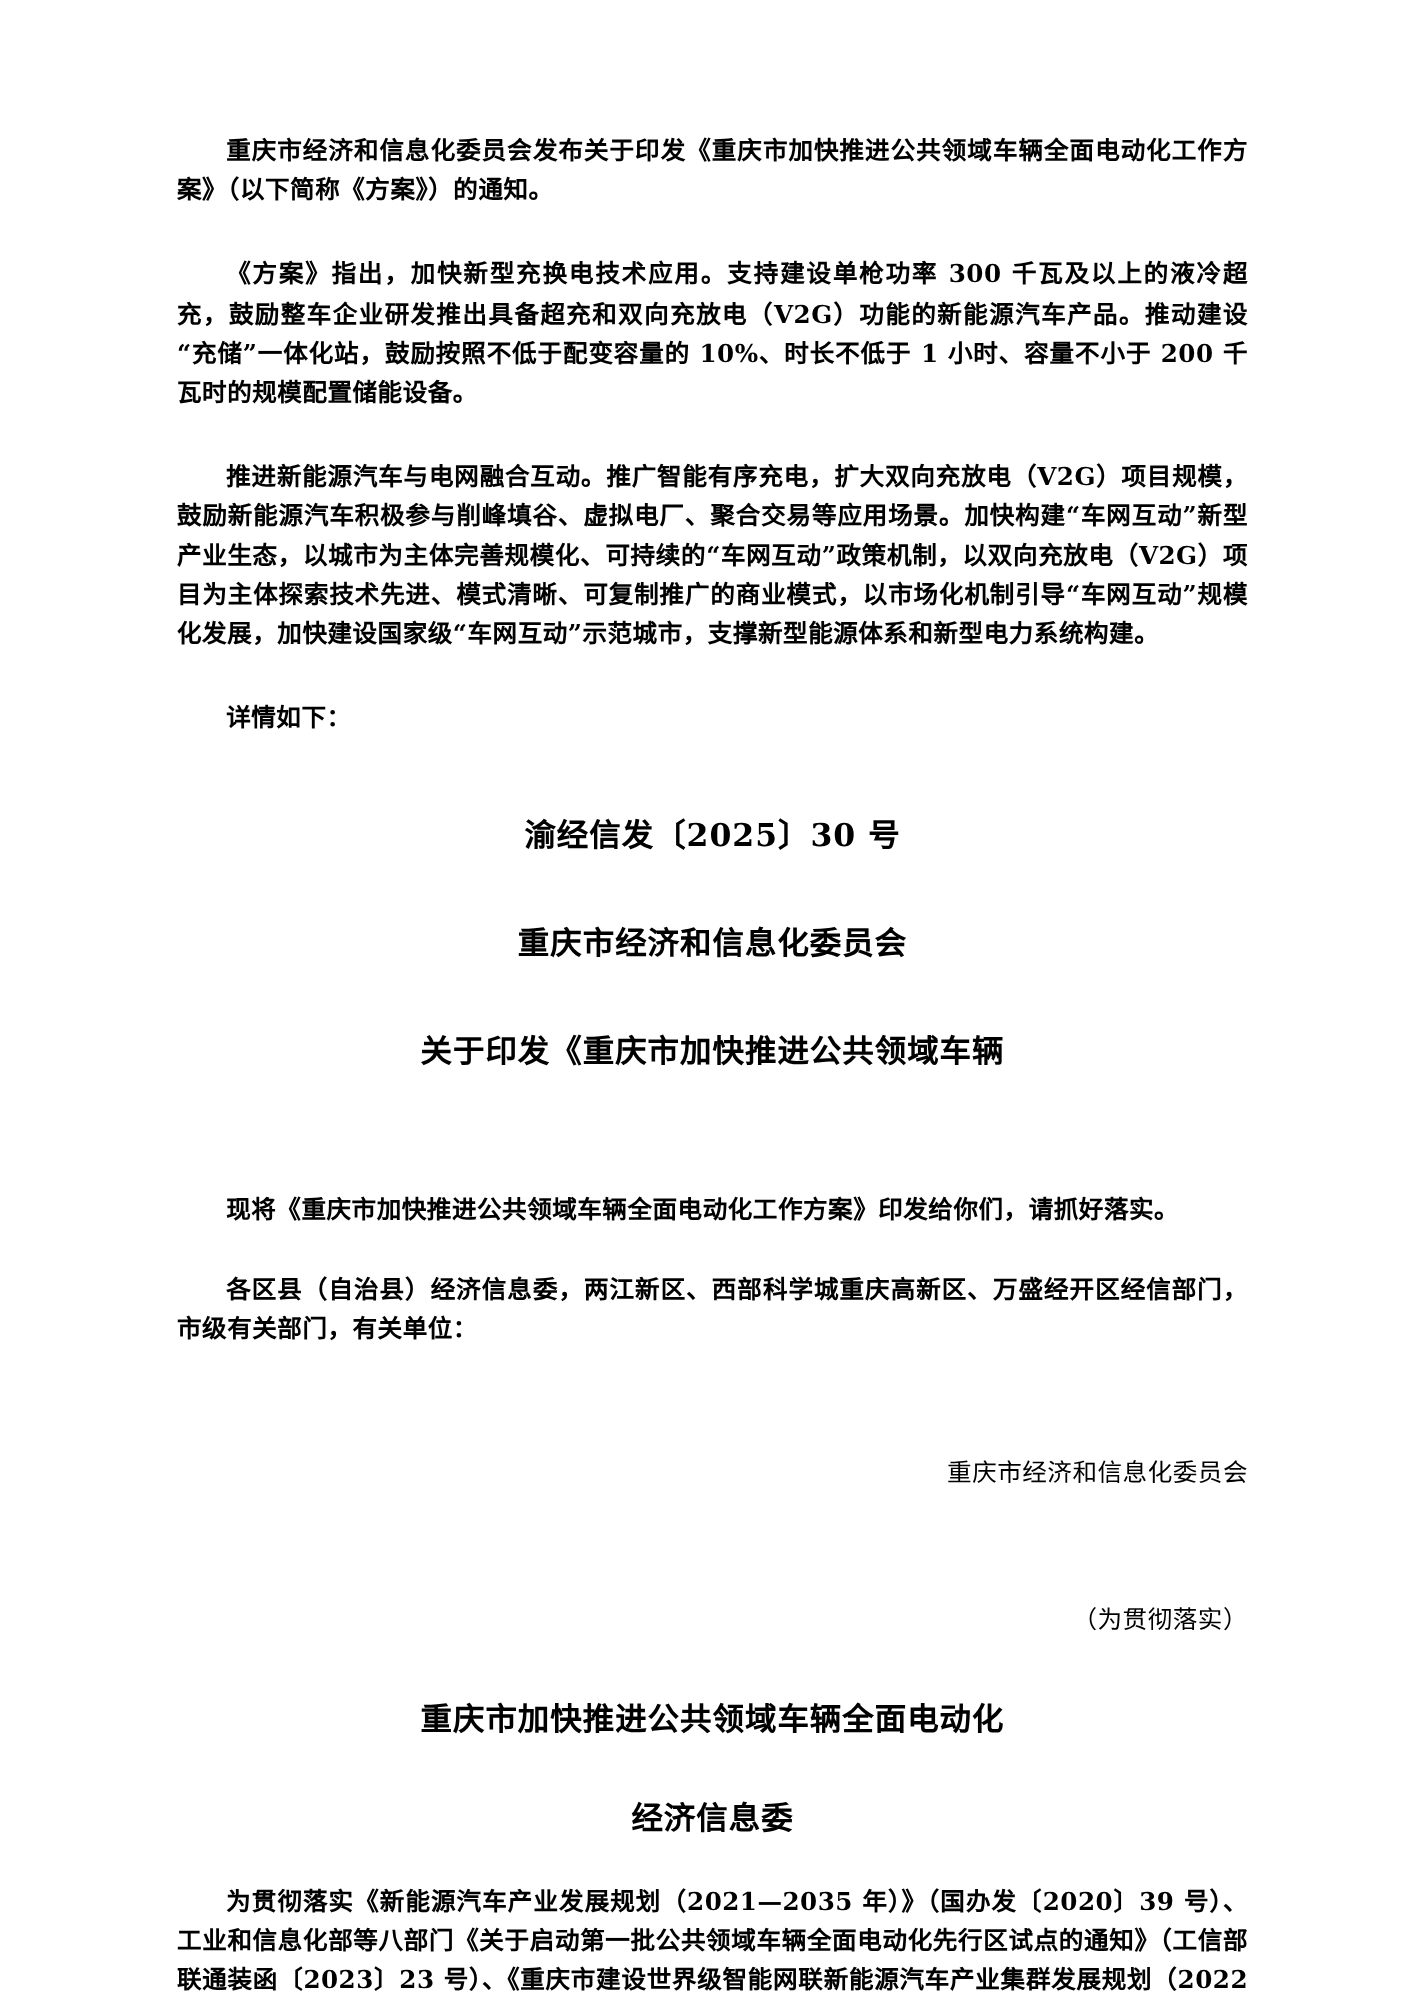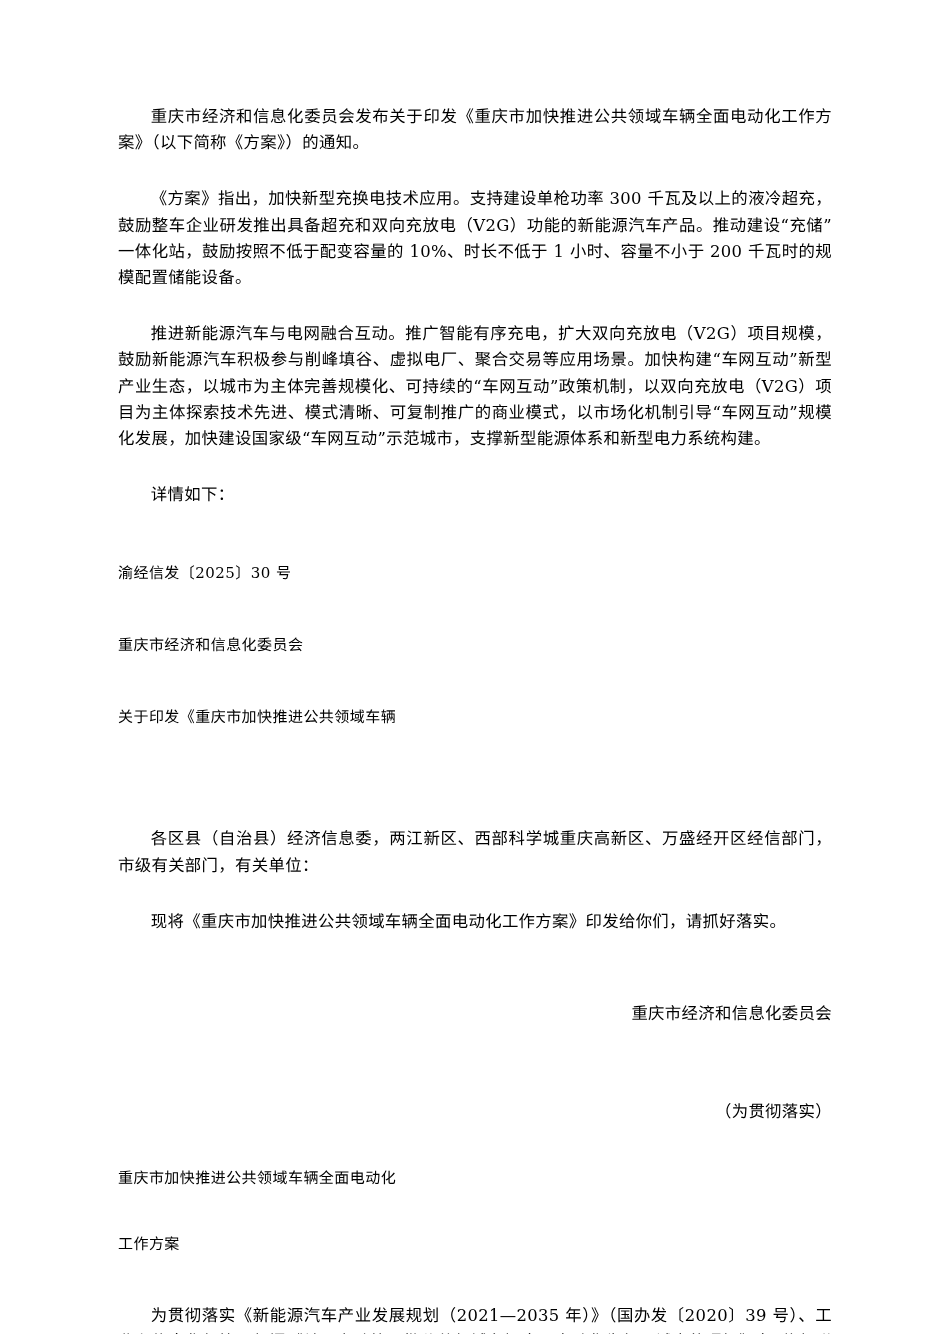--- a/index.html
+++ b/index.html
@@ -25,33 +25,34 @@
   .doc-body {
     width: 714px;
   }
   
   .para {
     font-size: 16.4px;
     line-height: 26.2px;
     text-align: justify;
     text-justify: inter-ideograph;
     text-indent: 2em;
-    margin: 16px 0 26px 0;
+    margin: 0 0 26px 0;
     letter-spacing: 0.02em;
     word-break: break-all;
+    font-weight: bold;
   }
   .para-lead {
     margin-bottom: 30px;
   }
   
   .center-head {
-    font-size: 15px;
+    font-size: 21px;
     line-height: 26px;
-    font-weight: normal;
-    text-align: left;
+    font-weight: bold;
+    text-align: center;
     text-indent: 0;
     margin: 0;
     letter-spacing: 0.03em;
   }
   .gap-46  { height: 46px; }
   .gap-40  { height: 40px; }
   .gap-36  { height: 36px; }
   .gap-30  { height: 30px; }
   .gap-26  { height: 26px; }
   
@@ -88,41 +89,41 @@
 
     <div class="gap-46"></div>
 
     <p class="center-head">关于印发《重庆市加快推进公共领域车辆</p>
 
     <div class="gap-40"></div>
 
 
     <div class="gap-40"></div>
 
+    <p class="para">现将《重庆市加快推进公共领域车辆全面电动化工作方案》印发给你们，请抓好落实。</p>
+
     <p class="para para-lead">各区县（自治县）经济信息委，两江新区、西部科学城重庆高新区、万盛经开区经信部门，市级有关部门，有关单位：</p>
-
-    <p class="para">现将《重庆市加快推进公共领域车辆全面电动化工作方案》印发给你们，请抓好落实。</p>
 
     <div class="gap-40"></div>
 
     <p class="right-line">重庆市经济和信息化委员会</p>
 
     <div class="gap-36"></div>
 
 
     <div class="gap-36"></div>
 
     <p class="right-line">（为贯彻落实）</p>
 
     <div class="gap-40"></div>
 
     <p class="center-head">重庆市加快推进公共领域车辆全面电动化</p>
 
     <div class="gap-40"></div>
 
-    <p class="center-head">工作方案</p>
+    <p class="center-head">经济信息委</p>
 
     <div class="gap-30"></div>
 
     <p class="para">为贯彻落实《新能源汽车产业发展规划（2021—2035 年）》（国办发〔2020〕39 号）、工业和信息化部等八部门《关于启动第一批公共领域车辆全面电动化先行区试点的通知》（工信部联通装函〔2023〕23 号）、《重庆市建设世界级智能网联新能源汽车产业集群发展规划（2022—2030 年）》（渝府发〔2022〕38 号）等政策文件，加快提升我市公共领域车辆电动化水平，加速打造全国一流的公共领域车辆全面电动化试点先行区，持续推进绿色低碳交通运输体系建设，助力我市建设世界级智能网联新能源汽车产业集群，特制定本工作方案。</p>
 
   </div>
 </div>
 
 </body></html>

